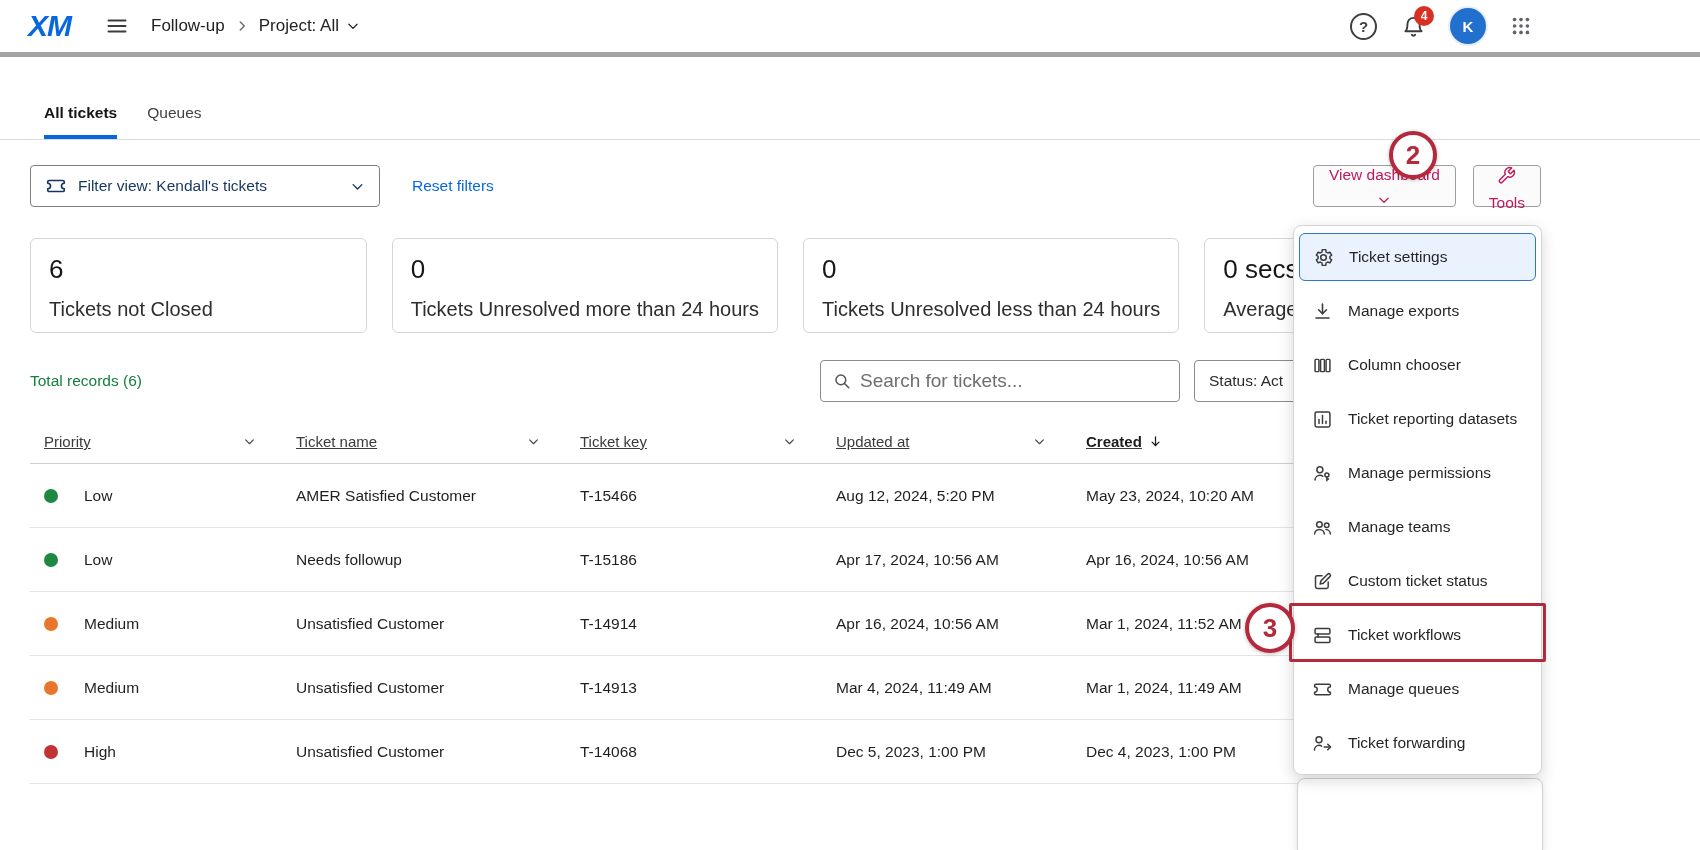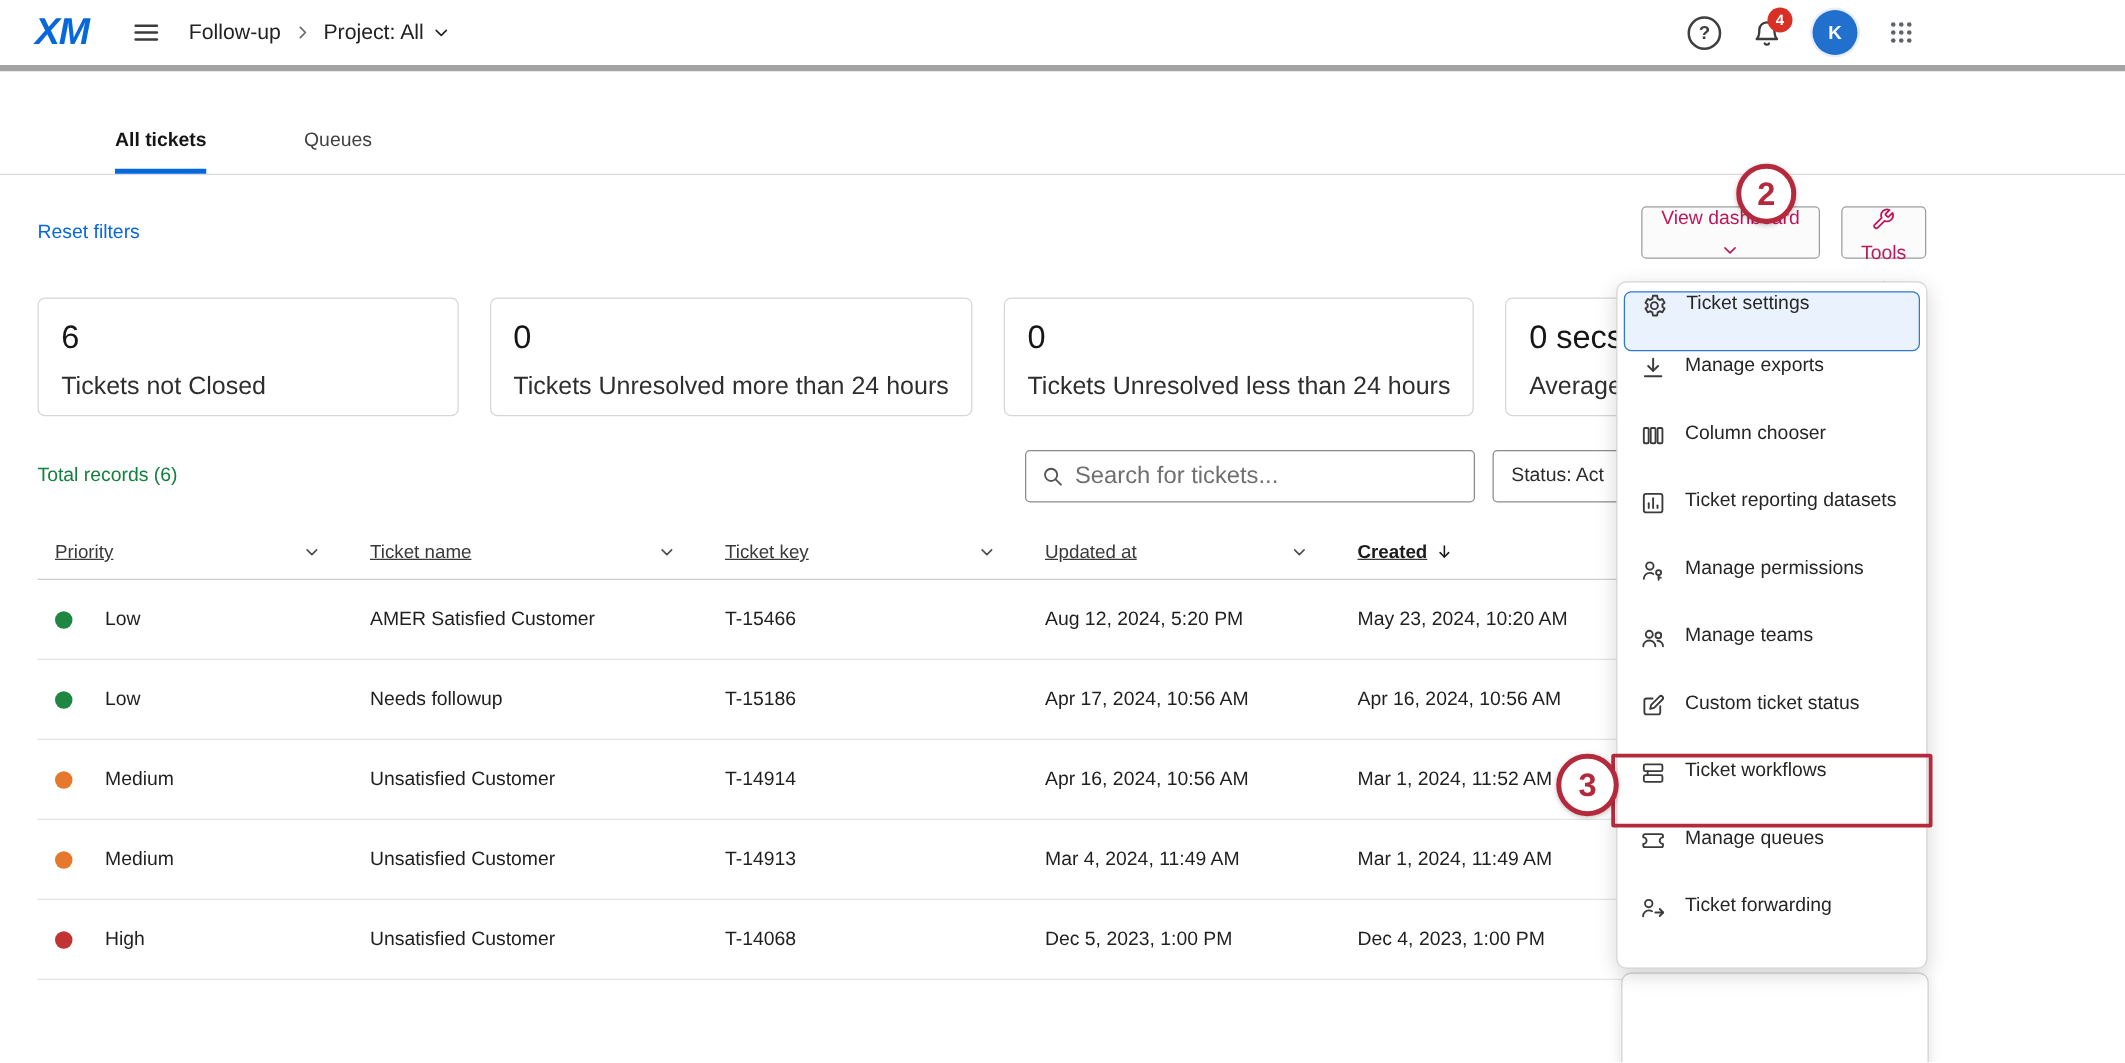--- a/index.html
+++ b/index.html
@@ -16,21 +16,21 @@
   .crumb-sep { color:#6b6b6b; display:flex; align-items:center; }
   .crumb-proj { display:flex; align-items:center; gap:7px; cursor:pointer; }
   .topbar-right { margin-left:auto; display:flex; align-items:center; gap:24px; }
   .help-circle { width:27px; height:27px; border:2px solid #3f3f3f; border-radius:50%; display:flex; align-items:center; justify-content:center; font-size:15px; font-weight:700; color:#3f3f3f; cursor:pointer; }
   .bell-wrap { position:relative; cursor:pointer; color:#3c3c3c; }
   .badge { position:absolute; top:-8px; right:-8px; min-width:20px; height:20px; border-radius:10px; background:#d93025; color:#fff; font-size:12px; font-weight:700; display:flex; align-items:center; justify-content:center; padding:0 5px; }
   .avatar { width:36px; height:36px; border-radius:50%; background:#2170ce; color:#fff; font-size:15px; font-weight:700; display:flex; align-items:center; justify-content:center; cursor:pointer; box-shadow:0 0 0 2px #e8eefc; }
 
   
   .tabs-row { display:flex; gap:30px; padding:47px 0 0 44px; border-bottom:1px solid #dcdcdc; }
-  .tab { font-size:15.5px; color:#414141; padding-bottom:13px; cursor:pointer; border-bottom:4px solid transparent;margin-left:48px; }
+  .tab { font-size:15.5px; color:#414141; padding-bottom:13px; cursor:pointer; border-bottom:4px solid transparent; }
   .tab.active { color:#161616; font-weight:700; border-bottom-color:#0768dd; }
 
   
   .filter-row { margin:25px 159px 0 30px; height:42px; display:flex; align-items:center; gap:32px; }
   .filter-view { width:350px; height:42px; background:#fff; border:1px solid #7e7e7e; border-radius:4px; display:flex; align-items:center; gap:11px; padding:0 14px; font-size:15.5px; color:#16355e; cursor:pointer; }
   .filter-view .chev { margin-left:auto; color:#16355e; display:flex; }
   .link { color:#0768dd; font-size:15.5px; text-decoration:none; cursor:pointer; }
   .right-btns { margin-left:auto; display:flex; gap:17px; }
   .btn { height:42px; background:#fbfbfb; border:1px solid #9d9d9d; border-radius:4px; display:flex; align-items:center; gap:9px; padding:0 15px; font-size:15.5px; color:#be185d; cursor:pointer;flex-direction:column; }
 
@@ -56,21 +56,21 @@
   .th .col-chev { color:#4d4d4d; display:flex; }
   .th-label { display:flex; align-items:center; gap:6px; }
   .th.sorted .th-label { font-weight:700; color:#1c1c1c; }
   .trow { height:64px; border-bottom:1px solid #e4e4e4; font-size:15.5px; color:#1f1f1f; cursor:pointer; }
   .td { padding-right:16px; white-space:nowrap; overflow:hidden; }
   .prio { display:flex; align-items:center; gap:26px; }
   .dot { width:14px; height:14px; border-radius:50%; flex:none; }
 
   
   .tools-menu { position:absolute; left:1293px; top:225px; width:249px; background:#fff; border:1px solid #d4d4d4; border-radius:8px; box-shadow:0 5px 16px rgba(0,0,0,.16); padding:4px 0; z-index:5; }
-  .menu-item { height:54px; display:flex; align-items:flex-start; gap:14px; padding:0 16px; font-size:15.5px; color:#262626; cursor:pointer; }
+  .menu-item { height:54px; display:flex; align-items:center; gap:14px; padding:0 16px; font-size:15.5px; color:#262626; cursor:pointer; }
   .menu-item .mi-icon { width:24px; display:flex; justify-content:center; color:#3b3b3b; flex:none; }
   .menu-item.selected { height:48px; margin:3px 5px; padding:0 11px; background:#eaf2fd; border:1.5px solid #2e77d0; border-radius:6px; }
 
   
   .partial-box { position:absolute; left:1297px; top:778px; width:246px; height:80px; background:#fff; border:1px solid #d2d2d2; border-radius:8px; box-shadow:0 3px 10px rgba(0,0,0,.12); z-index:4; }
 
   
   .step-circle { position:absolute; width:48px; height:48px; border:4px solid #b4293b; border-radius:50%; background:#fff; color:#b4293b; font-size:26px; font-weight:700; display:flex; align-items:center; justify-content:center; z-index:9; box-shadow:0 1px 4px rgba(0,0,0,.25); }
   .step-2 { left:1389px; top:131px; }
   .step-3 { left:1245px; top:603px; width:50px; height:50px; }
@@ -135,20 +135,33 @@
       </button>
     </div>
   </header>
 
   <div class="tabs-row">
     <div class="tab active">All tickets</div>
     <div class="tab">Queues</div>
   </div>
 
   <div class="filter-row">
+    <button class="filter-view">
+      <span>
+        <svg width="22" height="22" viewBox="0 0 24 24" fill="none" stroke="currentColor" stroke-width="1.8" stroke-linejoin="round">
+            <path d="M3 9V7.5A1.5 1.5 0 0 1 4.5 6h15A1.5 1.5 0 0 1 21 7.5V9a3 3 0 0 0 0 6v1.5a1.5 1.5 0 0 1-1.5 1.5h-15A1.5 1.5 0 0 1 3 16.5V15a3 3 0 0 0 0-6z"></path>
+          </svg>
+      </span>
+      <span>Filter view: Kendall's tickets</span>
+      <span class="chev">
+        <svg width="15" height="15" viewBox="0 0 24 24" fill="none" stroke="currentColor" stroke-width="2.2" stroke-linecap="round" stroke-linejoin="round">
+            <polyline points="5 9 12 16 19 9"></polyline>
+          </svg>
+      </span>
+    </button>
     <a class="link">Reset filters</a>
     <div class="right-btns">
       <button class="btn">
         <span>View dashboard</span>
         <span>
           <svg width="14" height="14" viewBox="0 0 24 24" fill="none" stroke="currentColor" stroke-width="2.2" stroke-linecap="round" stroke-linejoin="round">
               <polyline points="5 9 12 16 19 9"></polyline>
             </svg>
         </span>
       </button>

